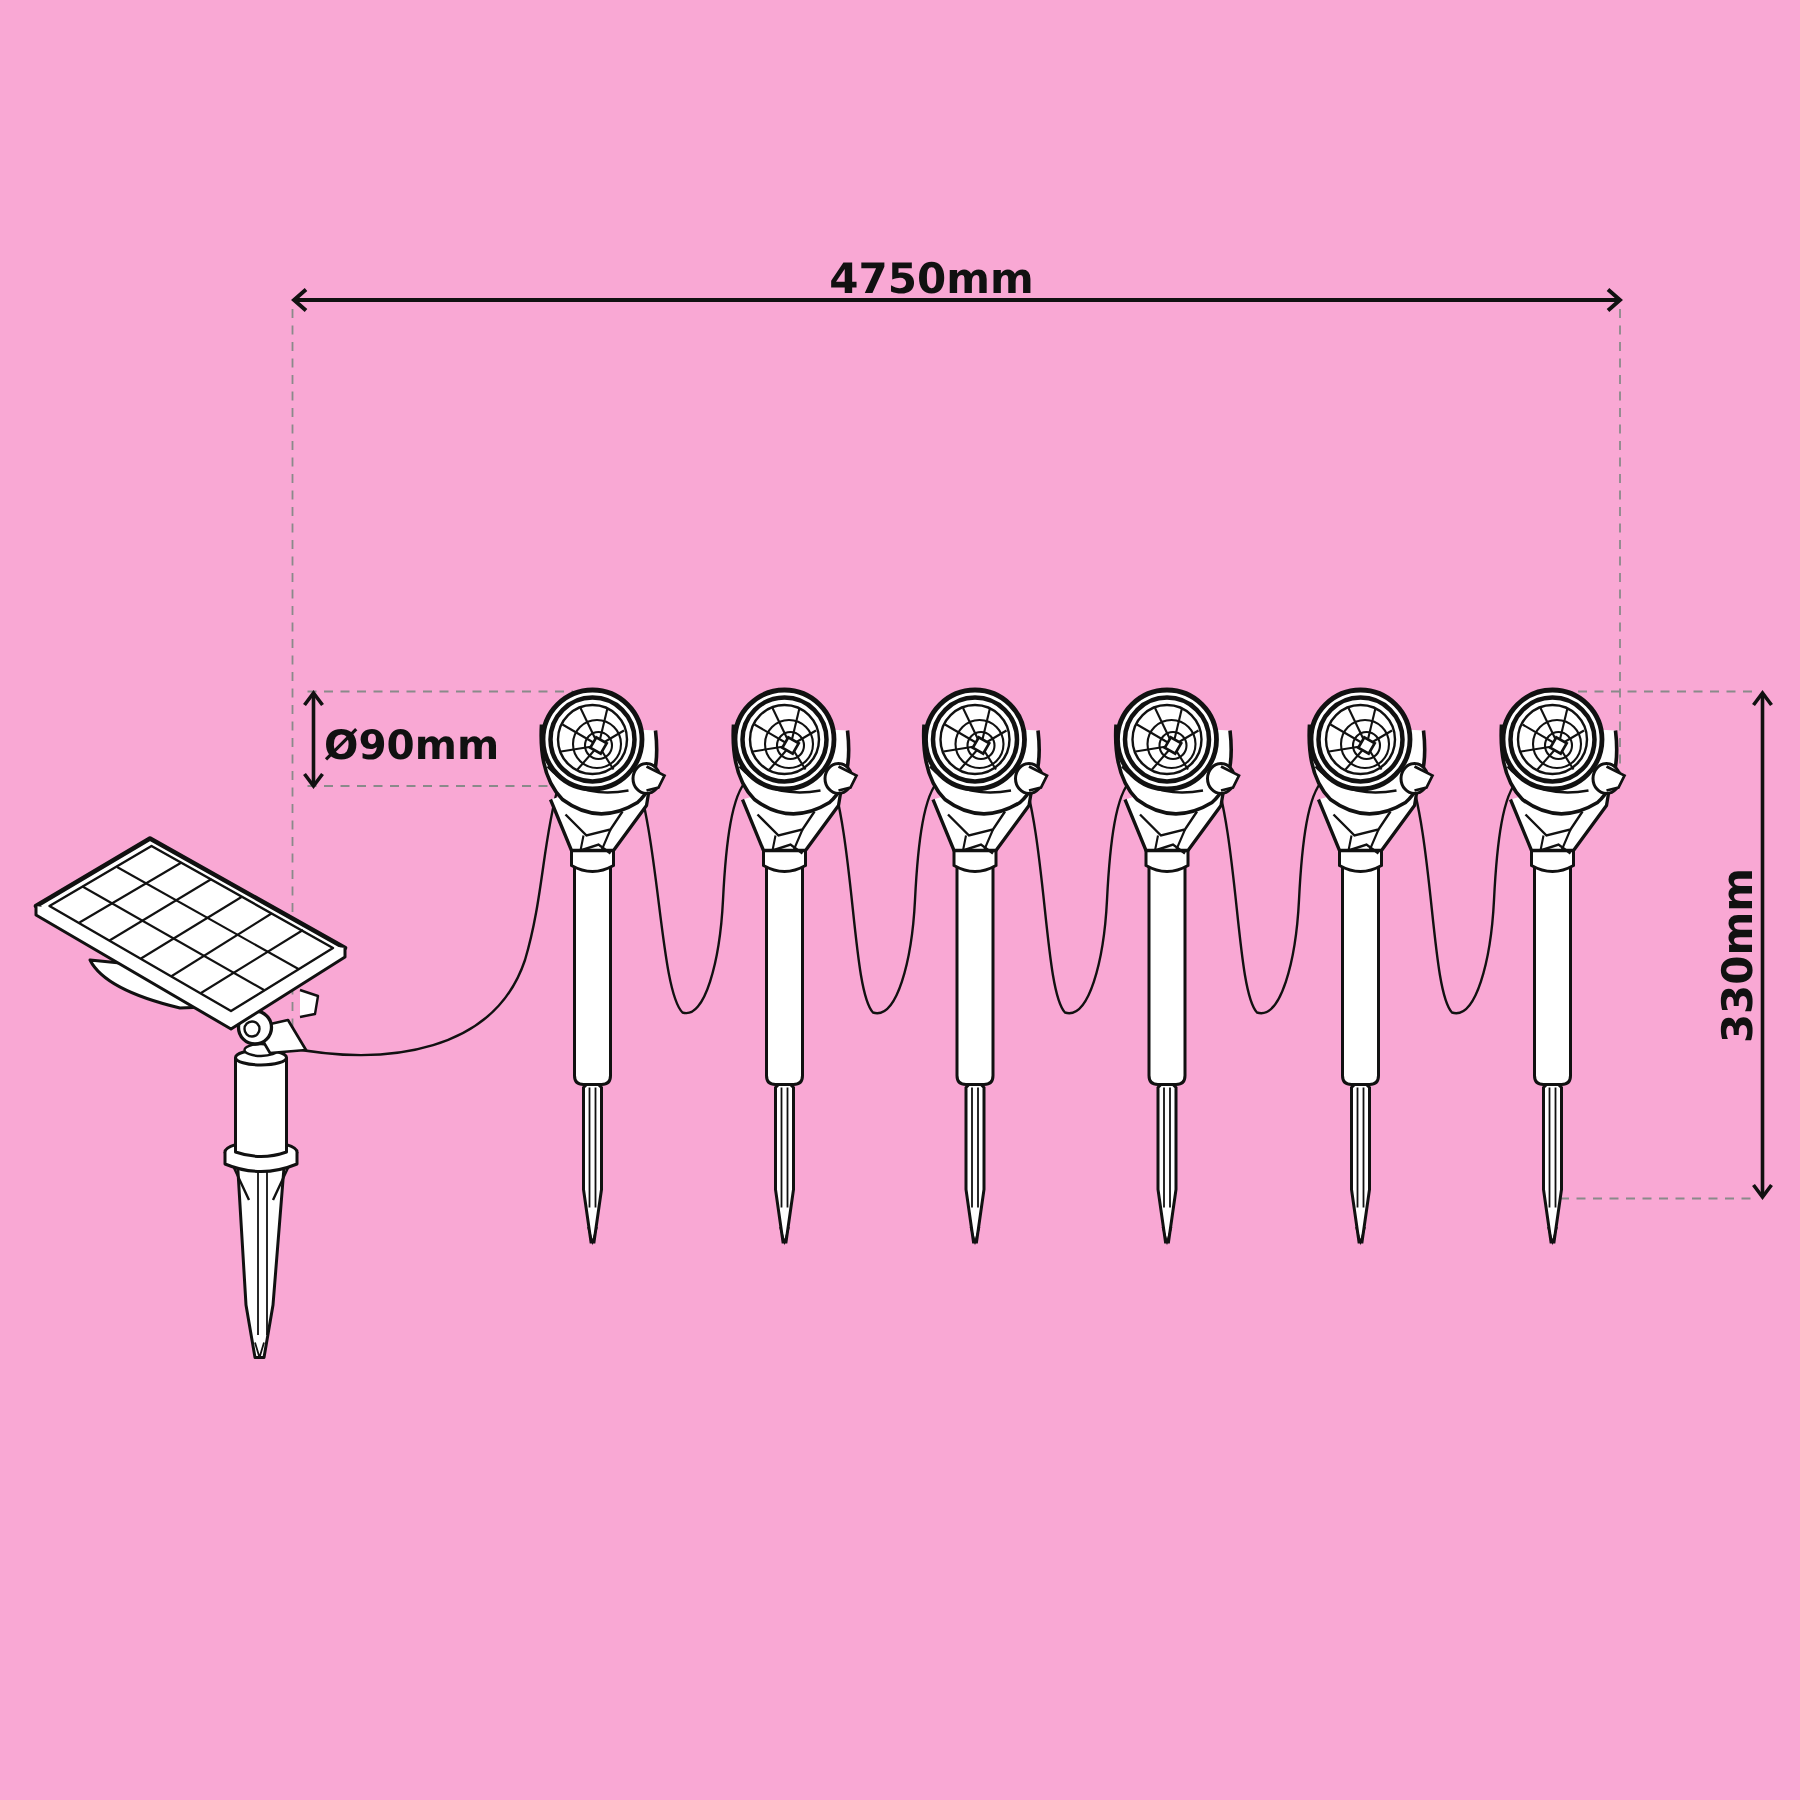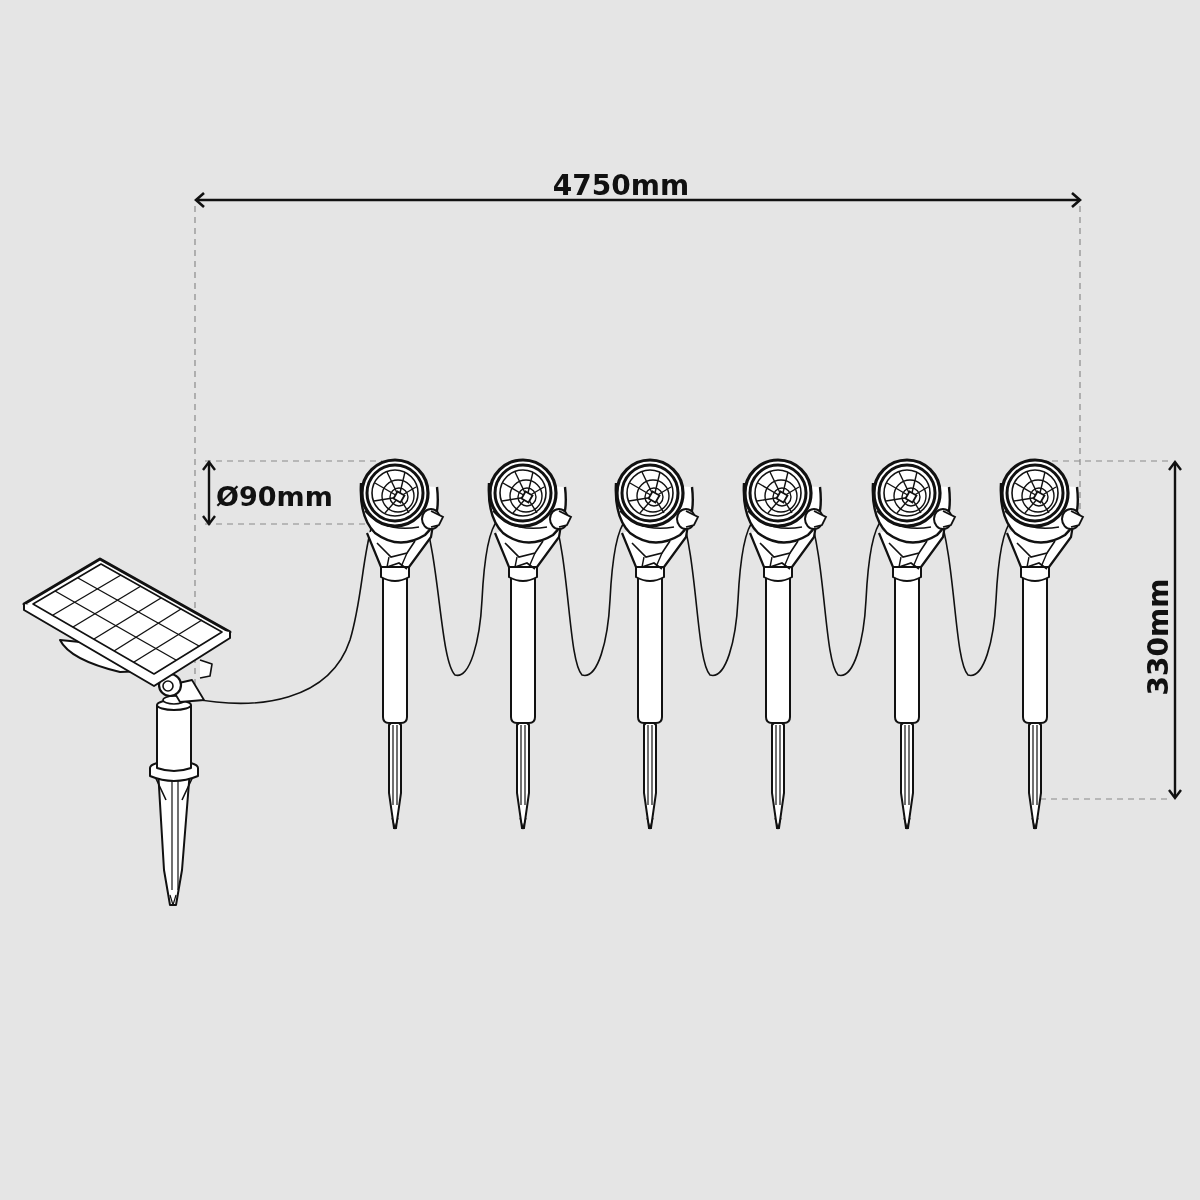--- a/index.html
+++ b/index.html
@@ -1,16 +1,16 @@
 <!DOCTYPE html>
 <html><head>
 <meta charset="utf-8">
 <style>
   html, body { margin: 0; padding: 0; background: #ffffff; }
-  #canvas { position: relative; width: 1200px; height: 1200px; background: #e5e5e5; overflow: hidden; }
+  #canvas { position: relative; width: 1200px; height: 1200px; background: #f9a8d4; overflow: hidden; }
   svg { position: absolute; left: 0; top: 0; }
   .dimtext { font-family: "DejaVu Sans", sans-serif; font-weight: bold; fill: #111111; }
 </style>
 </head>
 <body>
 
 <div id="canvas">
 <svg width="1200" height="1200" viewBox="0 0 1200 1200" xmlns="http://www.w3.org/2000/svg">
   <defs>
 

